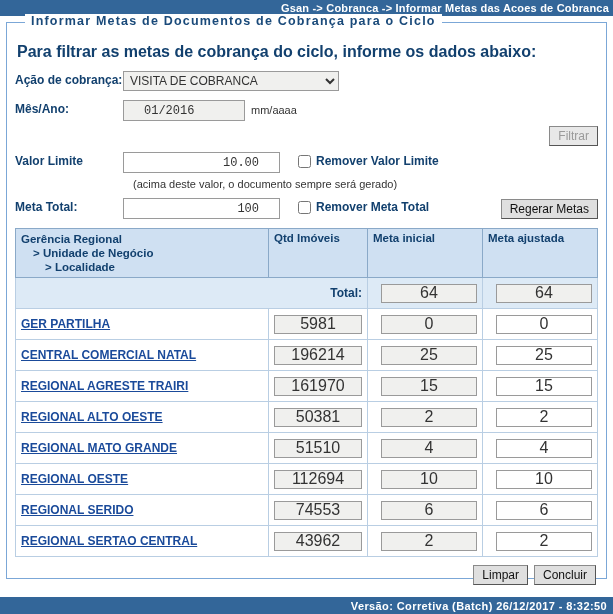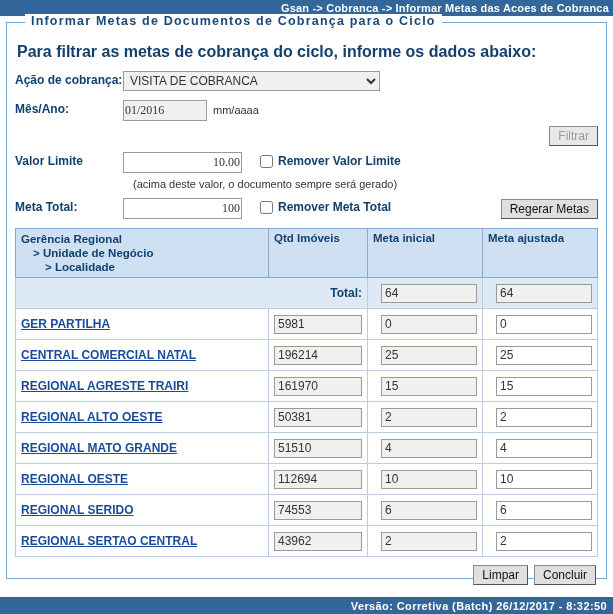--- a/index.html
+++ b/index.html
@@ -70,35 +70,35 @@
     width: 108px;
     font-size: 12px;
     font-weight: bold;
     color: #12406e;
     padding-top: 3px;
     line-height: 13px;
   }
   select.styled {
     font-family: "Liberation Sans", sans-serif;
     font-size: 12px;
-    width: 257px;
+    width: 216px;
     height: 20px;
     border: 1px solid #9a9a9a;
     background: #f0f0ee;
     color: #333333;
     padding: 1px 2px;
   }
   input.txt {
-    font-family: Liberation Serif, serif;
+    font-family: Liberation Mono, monospace;
     font-size: 12px;
     border: 1px solid #9a9a9a;
     background: #f0f0ee;
     color: #333333;
     height: 17px;
-    padding: 1px 1px;
+    padding: 1px 20px;
     box-sizing: content-box;
   }
   input.txt-white {
     background: #ffffff;
     text-align: right;
   }
   .hint {
     font-size: 11px;
     color: #333333;
     margin-left: 6px;
@@ -182,22 +182,22 @@
   .hier .lvl3 { padding-left: 24px; }
   a.reg {
     color: #1a4a9a;
     text-decoration: underline;
     font-size: 12px;
     font-weight: bold;
     cursor: pointer;
   }
   .cell-input {
     font-family: "Liberation Sans", sans-serif;
-    font-size: 12px;
-    text-align: left;
+    font-size: 16px;
+    text-align: center;
     border: 1px solid #9a9a9a;
     background: #f0f0ee;
     color: #333333;
     height: 17px;
     width: 88px;
     padding: 0 3px;
   }
   .cell-input.editable {
     background: #ffffff;
   }

